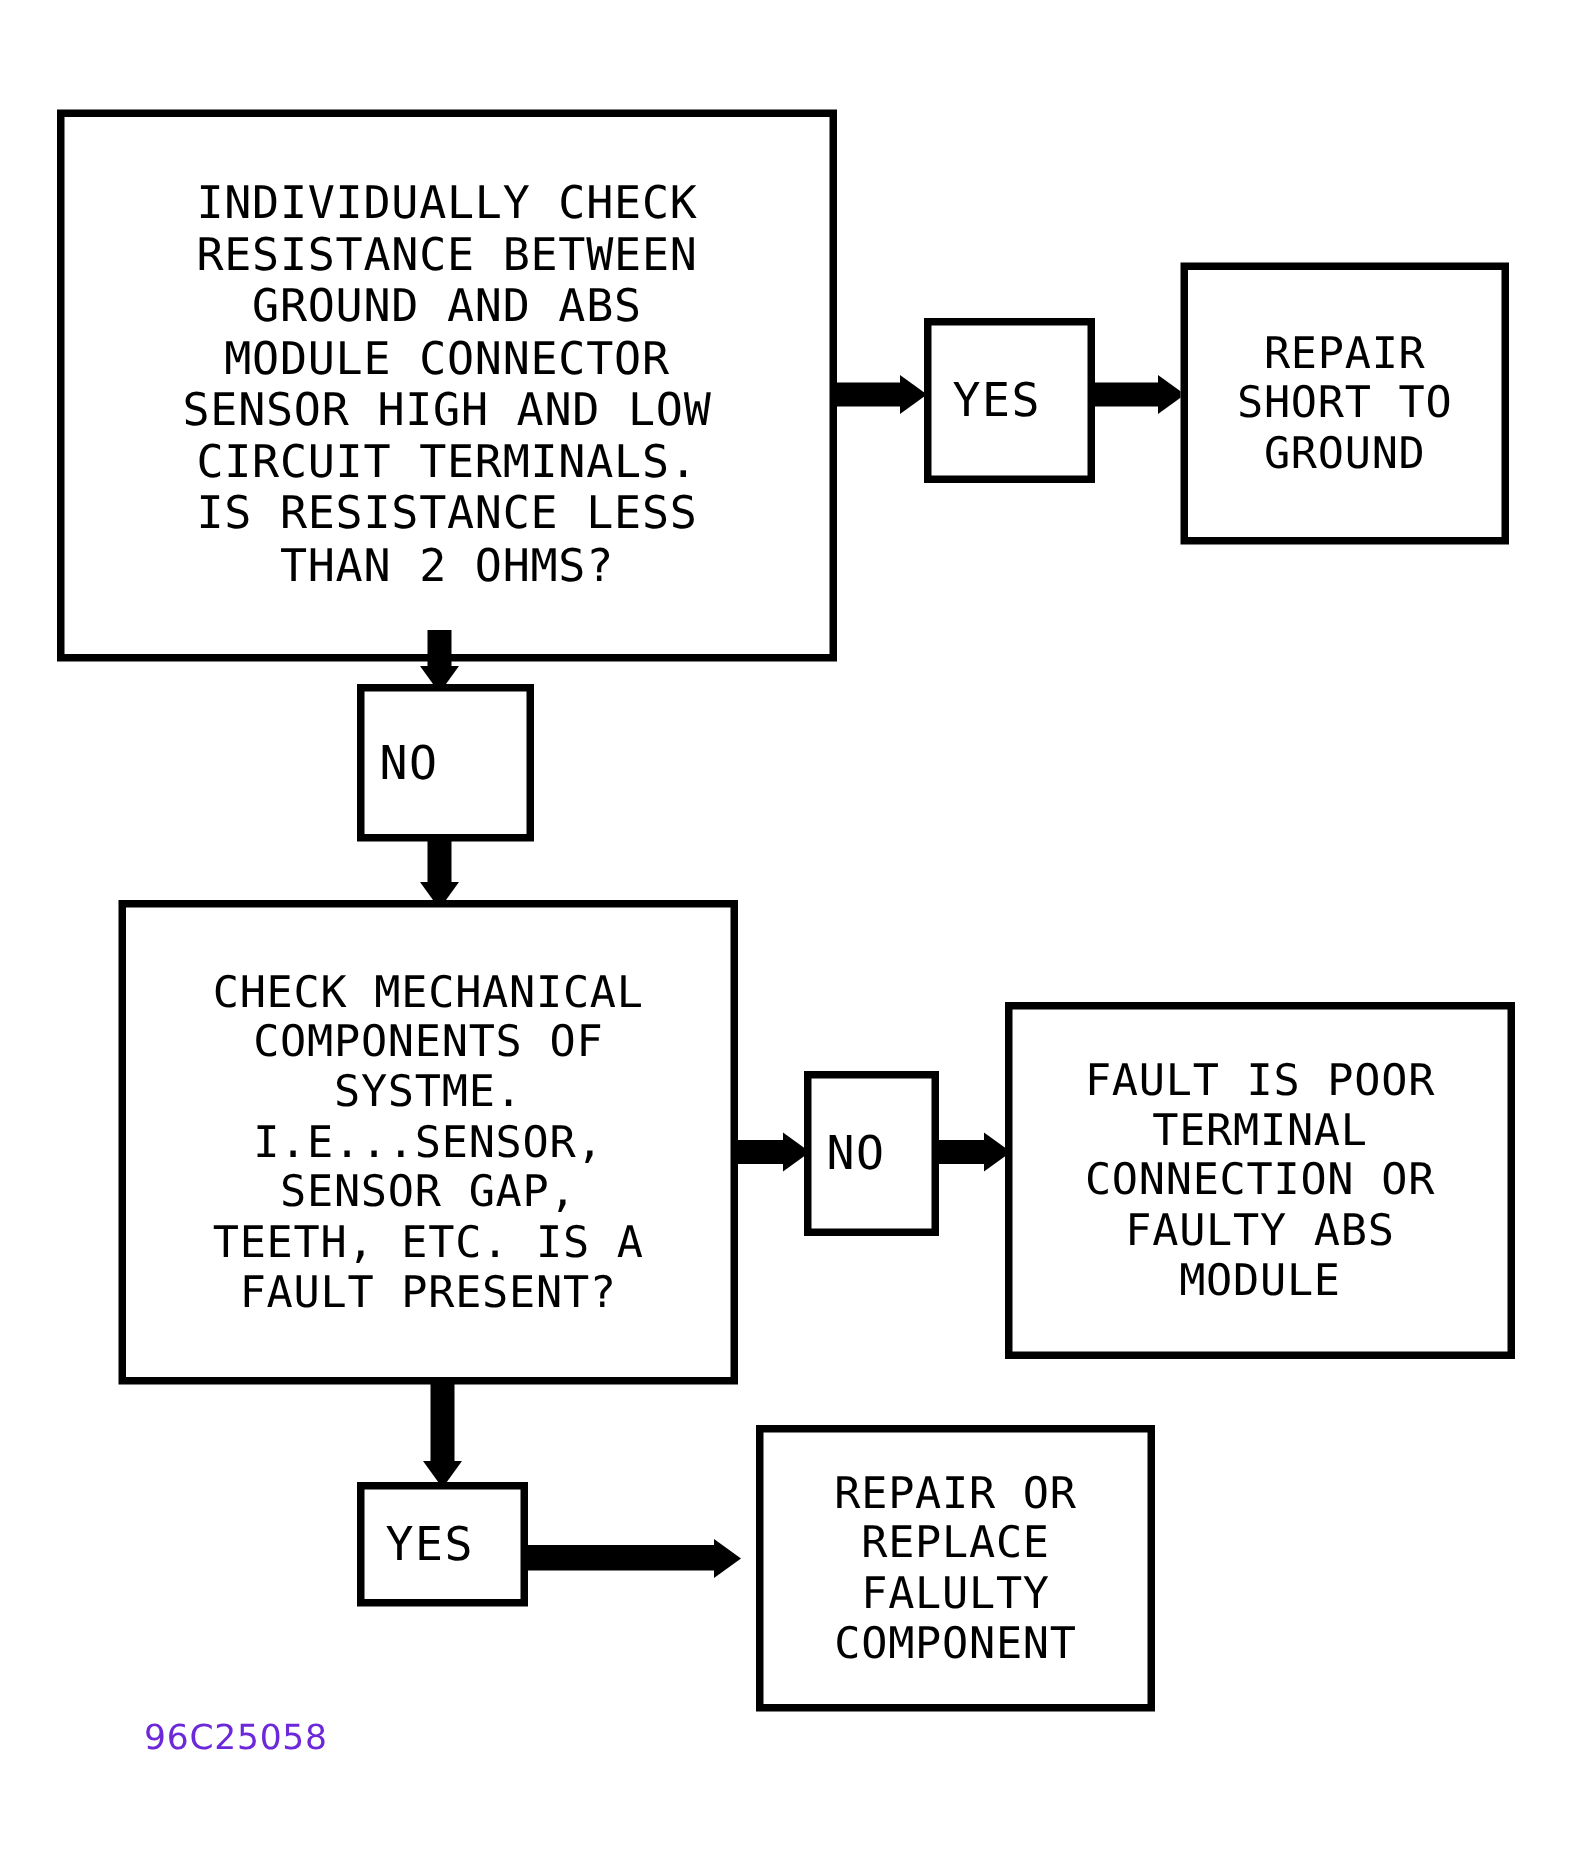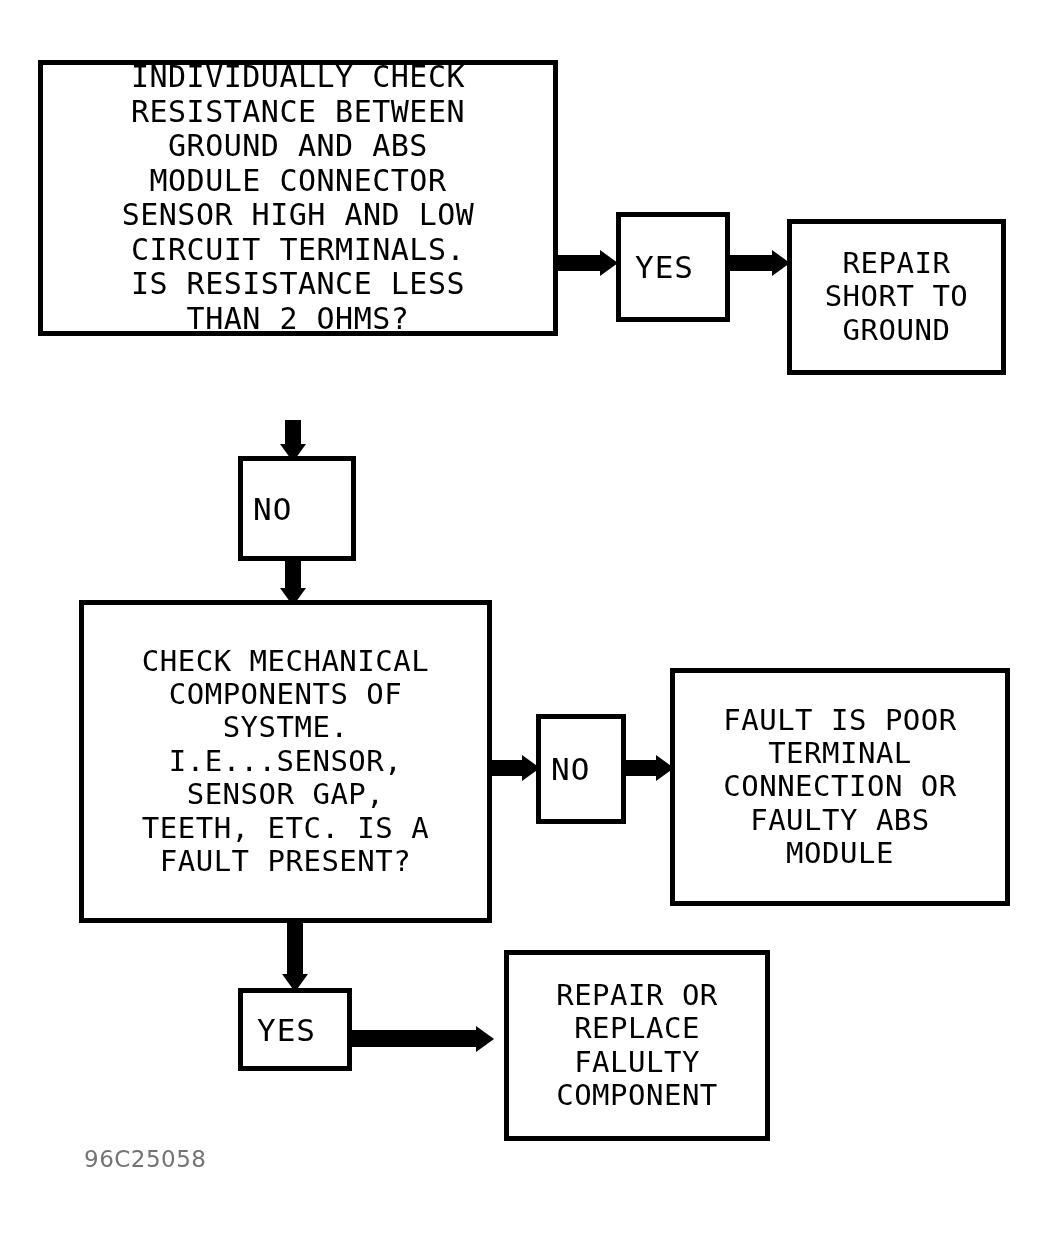--- a/index.html
+++ b/index.html
@@ -28,32 +28,32 @@
   }
   .fbox .txt {
     white-space: pre-line;
     text-align: center;
     line-height: 1.15;
     letter-spacing: 0.5px;
     font-weight: 400;
   }
   
   #box-check-resistance {
-    left: 38px; top: 60px; width: 520px; height: 276px; justify-content: center;
+    left: 38px; top: 73px; width: 520px; height: 368px; justify-content: center;
   }
   #box-check-resistance .txt { font-size: 30px; }
 
   #box-check-mechanical {
     left: 79px; top: 600px; width: 413px; height: 323px;
   }
   #box-check-mechanical .txt { font-size: 29px; text-align: center; }
 
   
   #box-repair-short {
-    left: 787px; top: 175px; width: 219px; height: 156px; margin-top: 44px;
+    left: 787px; top: 175px; width: 219px; height: 188px;
   }
   #box-repair-short .txt { font-size: 29px; }
 
   #box-fault-poor-terminal {
     left: 670px; top: 668px; width: 340px; height: 238px;
   }
   #box-fault-poor-terminal .txt { font-size: 29px; }
 
   #box-repair-replace {
     left: 492px; top: 950px; width: 266px; height: 191px; margin-left: 12px;
@@ -155,25 +155,25 @@
   #arrow-mechanical-to-yes .head  { top: 54px; }
 
   
   #arrow-yes-to-repair-replace { left: 350px; top: 1030px; width: 146px; height: 17px; }
   #arrow-yes-to-repair-replace .shaft { width: 128px; }
   #arrow-yes-to-repair-replace .head  { left: 126px; }
 
   
   #figure-caption {
     position: absolute;
-    left: 84px;
+    left: 96px;
     top: 1146px;
     font-family: "DejaVu Sans", "Liberation Sans", sans-serif;
     font-size: 23px;
-    color: #737373;
+    color: #6d28d9;
     letter-spacing: 0.5px;
   }
 </style>
 </head>
 <body>
 
 <div id="page">
 
   <div class="fbox" id="box-check-resistance">
     <span class="txt">INDIVIDUALLY CHECK

